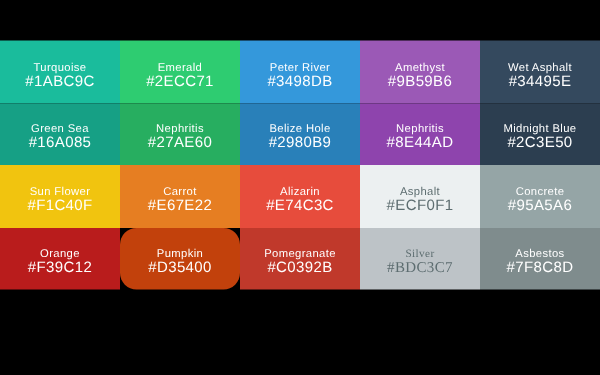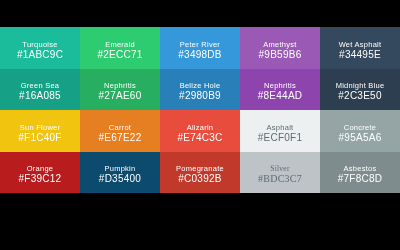--- a/index.html
+++ b/index.html
@@ -145,21 +145,21 @@
         <div class="swatch-hex">#ECF0F1</div>
       </div>
       <div class="swatch light-text" style="background: rgb(149, 165, 166);">
         <div class="swatch-name">Concrete</div>
         <div class="swatch-hex">#95A5A6</div>
       </div>
       <div class="swatch light-text" style="background: #b91c1c;">
         <div class="swatch-name">Orange</div>
         <div class="swatch-hex">#F39C12</div>
       </div>
-      <div class="swatch light-text" style="background: #0c4a6e;">
+      <div class="swatch light-text" style="background: #c2410c; border-radius: 11px;">
         <div class="swatch-name">Pumpkin</div>
         <div class="swatch-hex">#D35400</div>
       </div>
       <div class="swatch light-text" style="background: rgb(192, 57, 43);">
         <div class="swatch-name">Pomegranate</div>
         <div class="swatch-hex">#C0392B</div>
       </div>
       <div class="swatch dark-text" style="background: rgb(189, 195, 199); font-family: Liberation Serif, serif;">
         <div class="swatch-name">Silver</div>
         <div class="swatch-hex">#BDC3C7</div>

